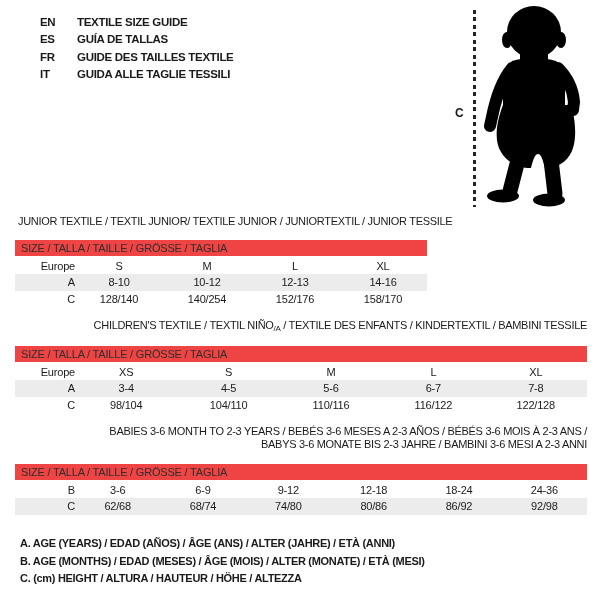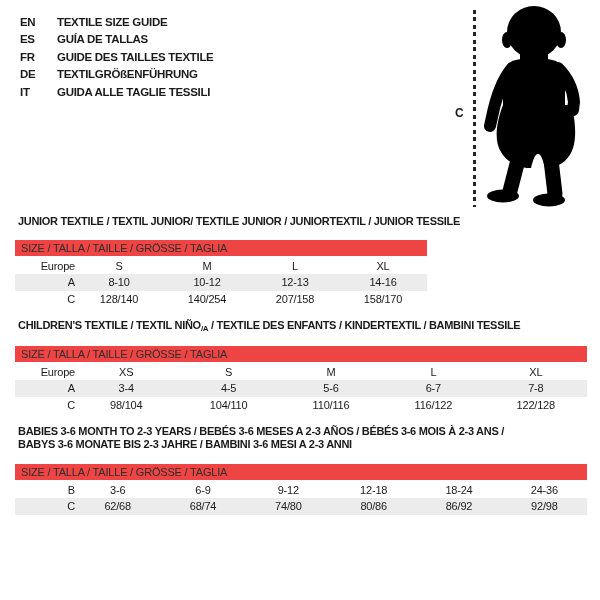--- a/index.html
+++ b/index.html
@@ -5,38 +5,38 @@
   html,body{margin:0;padding:0;}
   body{
     width:600px;height:600px;background:#ffffff;
     font-family:"Liberation Sans", sans-serif;
     color:#1a1a1a;
     -webkit-font-smoothing:antialiased;
   }
   .canvas{position:relative;width:600px;height:600px;overflow:hidden;background:#fff;}
 
   
-  .lang-block{position:absolute;left:20px;top:13px;}
+  .lang-block{position:absolute;left:40px;top:13px;}
   .lang-row{display:flex;height:17.5px;align-items:center;
     font-weight:bold;font-size:11.5px;letter-spacing:-0.3px;white-space:nowrap;}
   .lang-code{width:37px;flex:0 0 37px;}
 
   
   .measure-line{position:absolute;left:473px;top:10px;width:2.5px;height:197px;
     background:repeating-linear-gradient(to bottom,#242424 0px,#242424 4px,transparent 4px,transparent 7.5px);}
   .measure-c{position:absolute;left:455px;top:106px;font-weight:bold;font-size:12px;}
   .baby-svg{position:absolute;left:484px;top:5px;}
 
   
   .table-block{position:absolute;left:15px;}
   .tb-junior{top:215px;width:412px;}
   .tb-children{top:319px;width:572px;}
   .tb-babies{top:425px;width:572px;}
-  .tbl-title{font-weight:bold;font-size:11px;line-height:13px;letter-spacing:-0.3px;
-    white-space:nowrap;margin:0 0 11px 3px;}
+  .tbl-title{font-weight:normal;font-size:11px;line-height:13px;letter-spacing:-0.3px;
+    white-space:nowrap;margin:0 0 11px 3px;text-align:right;}
   .tb-junior .tbl-title{margin-bottom:12px;}
   .tb-babies .tbl-title{margin-bottom:13px;}
   .title-sub{font-size:8px;vertical-align:-2px;}
   .size-bar{background:#ef4444;height:16px;line-height:16px;padding-left:6px;
     font-size:11px;letter-spacing:-0.2px;color:#2e2e2e;margin-bottom:1.5px;white-space:nowrap;}
   table{border-collapse:collapse;width:100%;table-layout:fixed;}
   td{font-size:11px;height:16.5px;padding:0;text-align:center;color:#1a1a1a;letter-spacing:-0.2px;}
   td.rowlab{text-align:right;padding-left:6px;width:54px;}
   tr.shaded{background:#ececec;}
 
@@ -54,24 +54,20 @@
       <span class="lang-code">EN</span>
       <span class="lang-text">TEXTILE SIZE GUIDE</span>
     </div>
     <div class="lang-row">
       <span class="lang-code">ES</span>
       <span class="lang-text">GUÍA DE TALLAS</span>
     </div>
     <div class="lang-row">
       <span class="lang-code">FR</span>
       <span class="lang-text">GUIDE DES TAILLES TEXTILE</span>
-    </div>
-    <div class="lang-row">
-      <span class="lang-code">DE</span>
-      <span class="lang-text">TEXTILGRÖßENFÜHRUNG</span>
     </div>
     <div class="lang-row">
       <span class="lang-code">IT</span>
       <span class="lang-text">GUIDA ALLE TAGLIE TESSILI</span>
     </div>
   </div>
 
   <div class="measure-line"></div>
   <span class="measure-c">C</span>
   <svg class="baby-svg" width="110" height="202" viewBox="0 0 110 202" fill="#000000">
@@ -105,21 +101,21 @@
             <td class="rowlab">A</td>
             <td>8-10</td>
             <td>10-12</td>
             <td>12-13</td>
             <td>14-16</td>
           </tr>
           <tr>
             <td class="rowlab">C</td>
             <td>128/140</td>
             <td>140/254</td>
-            <td>207/158</td>
+            <td>152/176</td>
             <td>158/170</td>
           </tr>
         </tbody>
     </table>
   </div>
 
   <div class="table-block tb-children">
     <div class="tbl-title"><span>CHILDREN'S TEXTILE / TEXTIL NIÑO</span><span class="title-sub">/A</span><span> / TEXTILE DES ENFANTS / KINDERTEXTIL / BAMBINI TESSILE</span></div>
     <div class="size-bar">SIZE / TALLA / TAILLE / GRÖSSE / TAGLIA</div>
     <table>
@@ -175,14 +171,19 @@
             <td>68/74</td>
             <td>74/80</td>
             <td>80/86</td>
             <td>86/92</td>
             <td>92/98</td>
           </tr>
         </tbody>
     </table>
   </div>
 
+  <div class="footnotes">
+    <div>A. AGE (YEARS) / EDAD (AÑOS) / ÂGE (ANS) / ALTER (JAHRE) / ETÀ (ANNI)</div>
+    <div>B. AGE (MONTHS) / EDAD (MESES) / ÂGE (MOIS) / ALTER (MONATE) / ETÀ (MESI)</div>
+    <div>C. (cm) HEIGHT / ALTURA / HAUTEUR / HÖHE / ALTEZZA</div>
+  </div>
 
 </div>
 
 </body></html>

